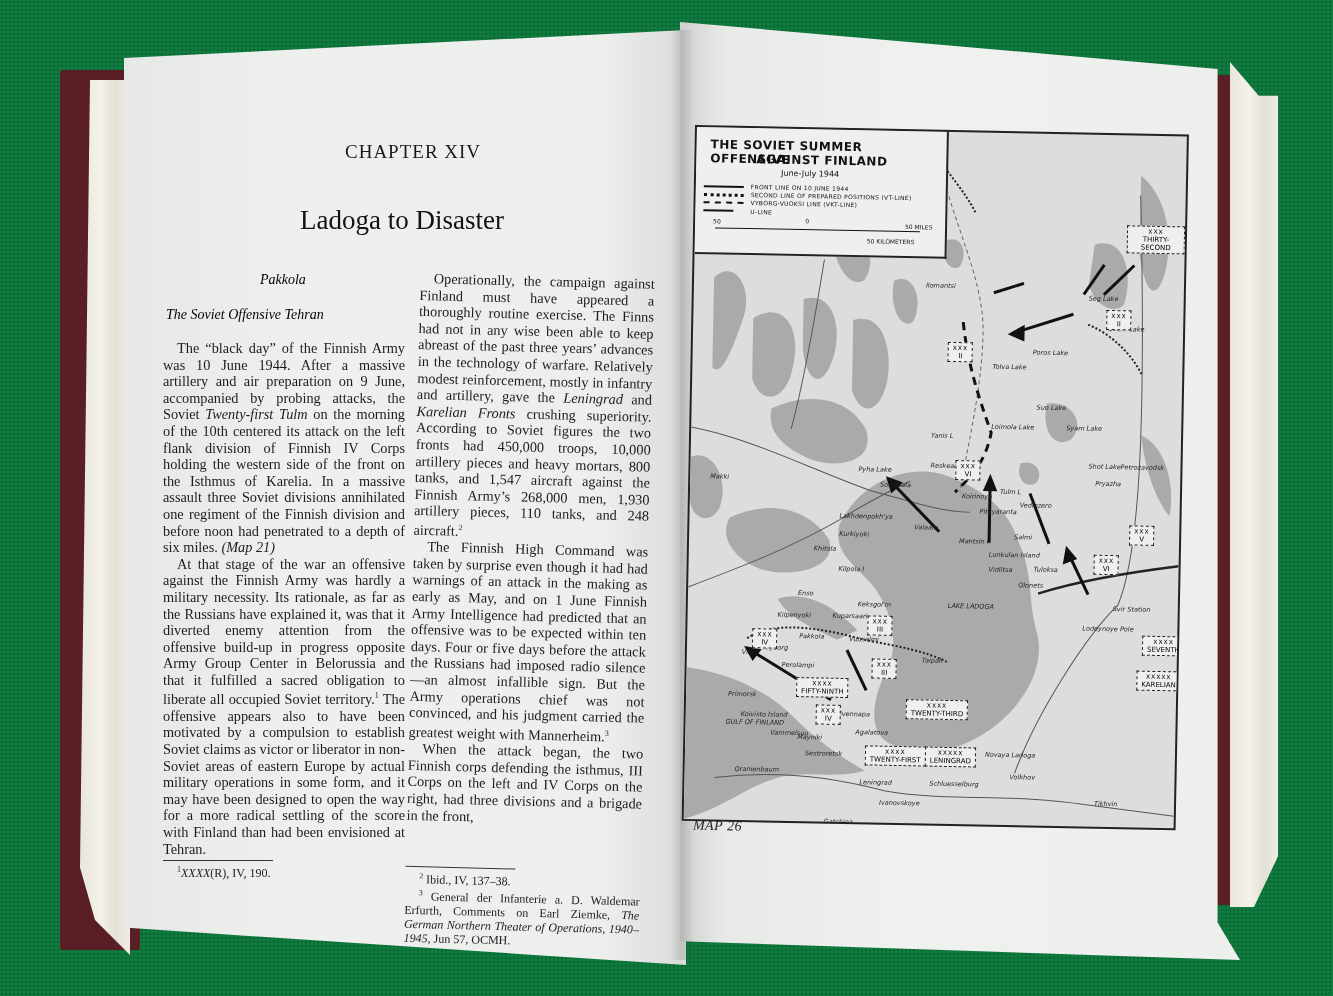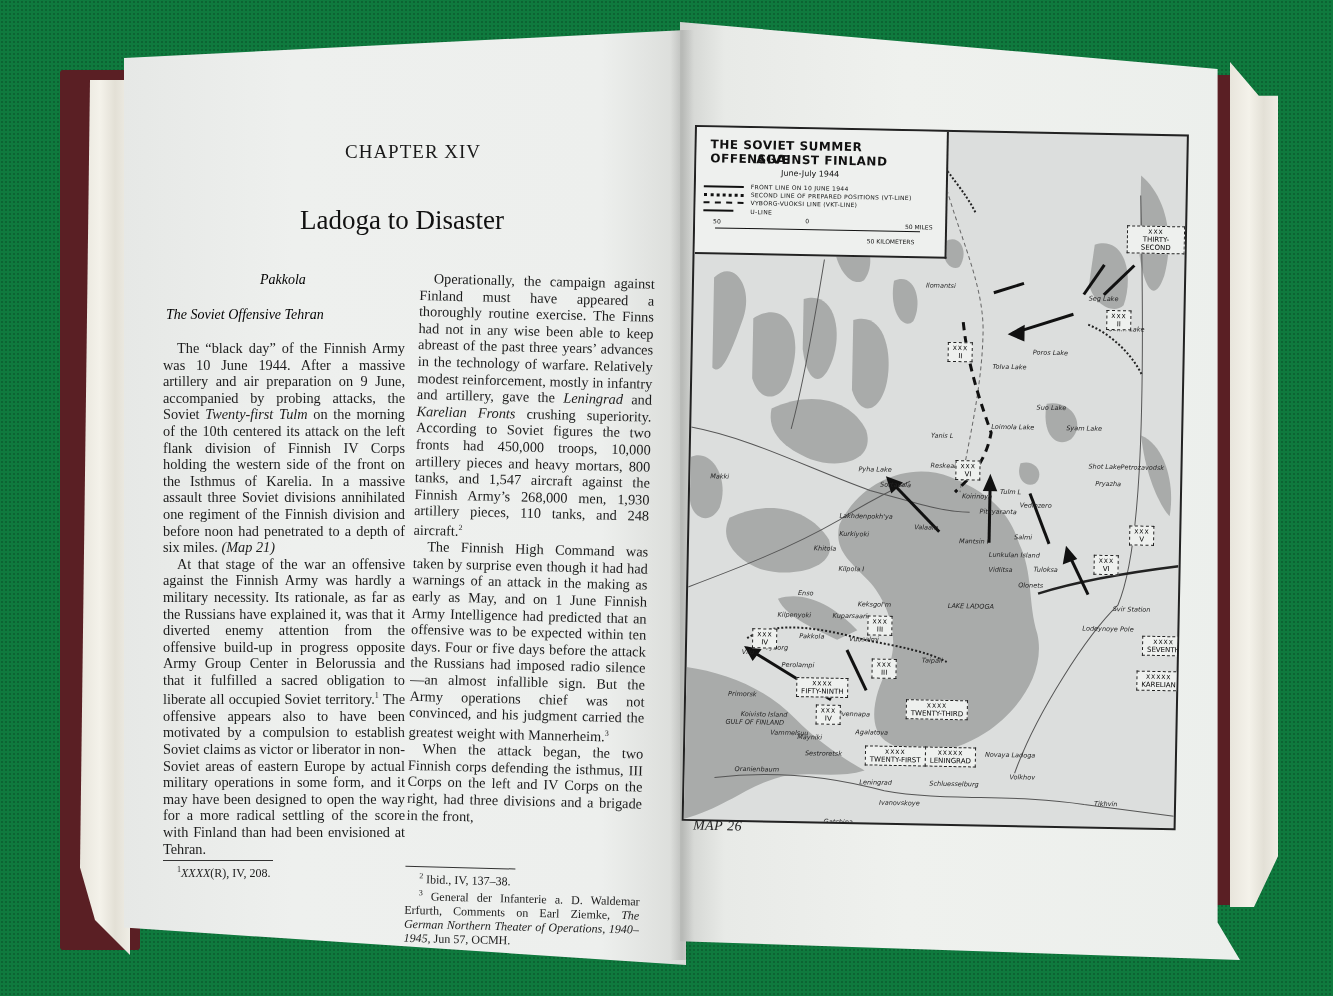--- a/index.html
+++ b/index.html
@@ -89,21 +89,21 @@
     <em>Twenty-first Tulm</em>
     <span>on the morning of the 10th centered its attack on the left flank division of Finnish IV Corps holding the western side of the front on the Isthmus of Karelia. In a massive assault three Soviet divisions annihilated one regiment of the Finnish division and before noon had penetrated to a depth of six miles.</span>
     <em>(Map 21)</em>
   </p>
   <p>
     <span>At that stage of the war an offensive against the Finnish Army was hardly a military necessity. Its rationale, as far as the Russians have explained it, was that it diverted enemy attention from the offensive build-up in progress opposite Army Group Center in Belorussia and that it fulfilled a sacred obligation to liberate all occupied Soviet territory.</span><sup>1</sup>
     <span>The offensive appears also to have been motivated by a compulsion to establish Soviet claims as victor or liberator in non-Soviet areas of eastern Europe by actual military operations in some form, and it may have been designed to open the way for a more radical settling of the score with Finland than had been envisioned at Tehran.</span>
   </p>
   <div class="fn-rule"></div>
   <p class="footnote">
-    <sup>1</sup><em>XXXX</em><span>(R), IV, 208.</span>
+    <sup>1</sup><em>XXXX</em><span>(R), IV, 190.</span>
   </p>
 </div>
 
 <div class="col col-right">
   <p>
     <span>Operationally, the campaign against Finland must have appeared a thoroughly routine exercise. The Finns had not in any wise been able to keep abreast of the past three years’ advances in the technology of warfare. Relatively modest reinforcement, mostly in infantry and artillery, gave the</span>
     <em>Leningrad</em>
     <span>and</span>
     <em>Karelian Fronts</em>
     <span>crushing superiority. According to Soviet figures the two fronts had 450,000 troops, 10,000 artillery pieces and heavy mortars, 800 tanks, and 1,547 aircraft against the Finnish Army’s 268,000 men, 1,930 artillery pieces, 110 tanks, and 248 aircraft.</span><sup>2</sup>

